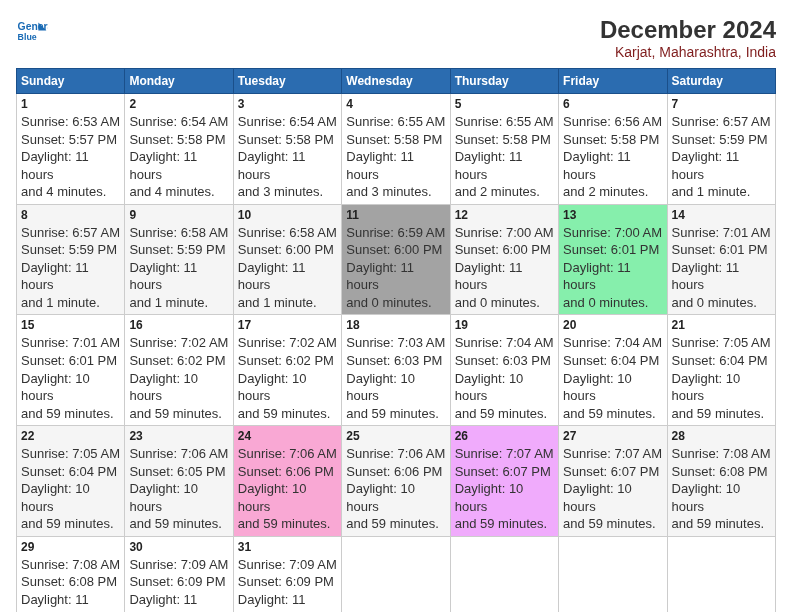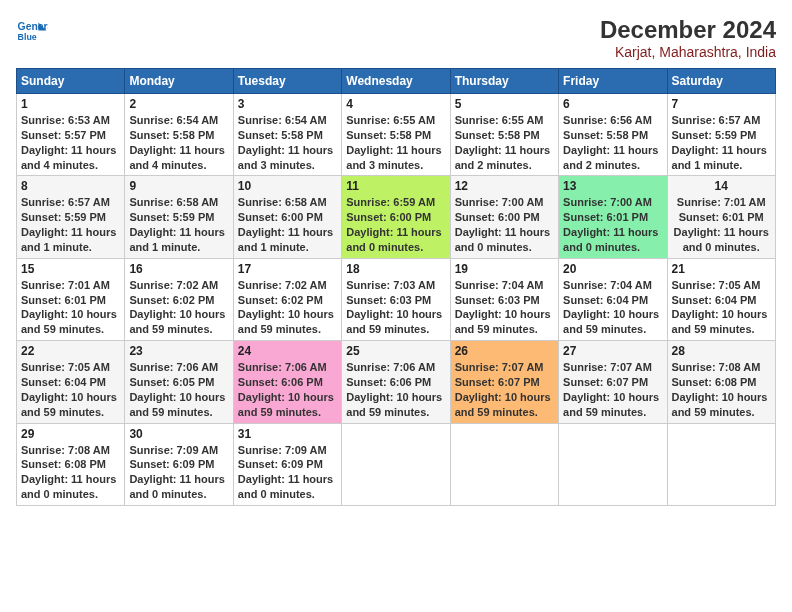--- a/index.html
+++ b/index.html
@@ -68,24 +68,23 @@
       background: #f5f5f5;
     }
     .day-num {
       font-size: 12px;
       font-weight: bold;
       color: #222;
       display: block;
       margin-bottom: 2px;
     }
     .day-info {
-      font-size: 11px;
+      font-size: 13px;
       color: #333;
       line-height: 1.35;
-      font-weight: bold;
     }
     .empty-cell {
       background: #fff !important;
     }
   </style>
 </head>
 <body>
 
 <div class="container">
   <div class="header-row">
@@ -181,42 +180,42 @@
 Daylight: 11 hours
 and 1 minute.</div>
           </td>
           <td style="background: rgb(245, 245, 245);">
             <span class="day-num">10</span>
             <div class="day-info" style="white-space: pre-line;">Sunrise: 6:58 AM
 Sunset: 6:00 PM
 Daylight: 11 hours
 and 1 minute.</div>
           </td>
-          <td style="background: #bef264;">
+          <td style="background: #a3a3a3;">
             <span class="day-num">11</span>
             <div class="day-info" style="white-space: pre-line;">Sunrise: 6:59 AM
 Sunset: 6:00 PM
 Daylight: 11 hours
 and 0 minutes.</div>
           </td>
           <td style="background: rgb(245, 245, 245); margin-top: 28px;">
             <span class="day-num">12</span>
             <div class="day-info" style="white-space: pre-line;">Sunrise: 7:00 AM
 Sunset: 6:00 PM
 Daylight: 11 hours
 and 0 minutes.</div>
           </td>
           <td style="background: #86efac;">
             <span class="day-num">13</span>
             <div class="day-info" style="white-space: pre-line;">Sunrise: 7:00 AM
 Sunset: 6:01 PM
 Daylight: 11 hours
 and 0 minutes.</div>
           </td>
-          <td style="background: rgb(245, 245, 245); text-align: center;">
+          <td style="background: rgb(245, 245, 245);">
             <span class="day-num">14</span>
             <div class="day-info" style="white-space: pre-line;">Sunrise: 7:01 AM
 Sunset: 6:01 PM
 Daylight: 11 hours
 and 0 minutes.</div>
           </td>
         </tr>
         <tr>
           <td>
             <span class="day-num">15</span>
@@ -290,21 +289,21 @@
 Daylight: 10 hours
 and 59 minutes.</div>
           </td>
           <td style="background: rgb(245, 245, 245);">
             <span class="day-num">25</span>
             <div class="day-info" style="white-space: pre-line;">Sunrise: 7:06 AM
 Sunset: 6:06 PM
 Daylight: 10 hours
 and 59 minutes.</div>
           </td>
-          <td style="background: #fdba74;">
+          <td style="background: #f0abfc;">
             <span class="day-num">26</span>
             <div class="day-info" style="white-space: pre-line;">Sunrise: 7:07 AM
 Sunset: 6:07 PM
 Daylight: 10 hours
 and 59 minutes.</div>
           </td>
           <td style="background: rgb(245, 245, 245);">
             <span class="day-num">27</span>
             <div class="day-info" style="white-space: pre-line;">Sunrise: 7:07 AM
 Sunset: 6:07 PM

